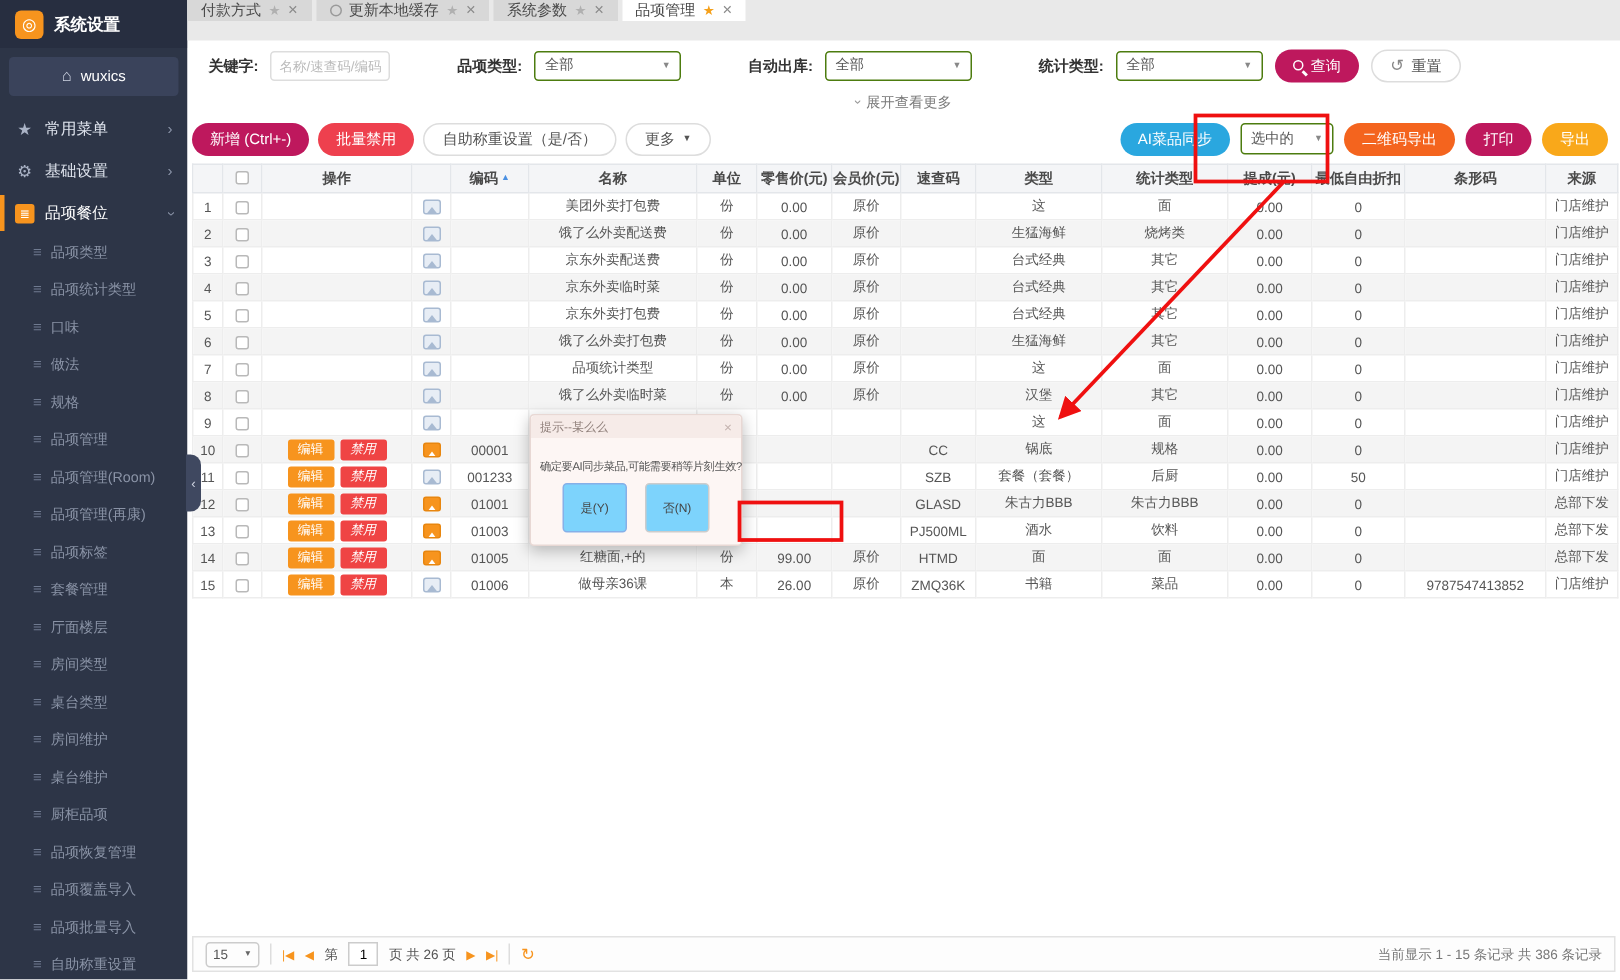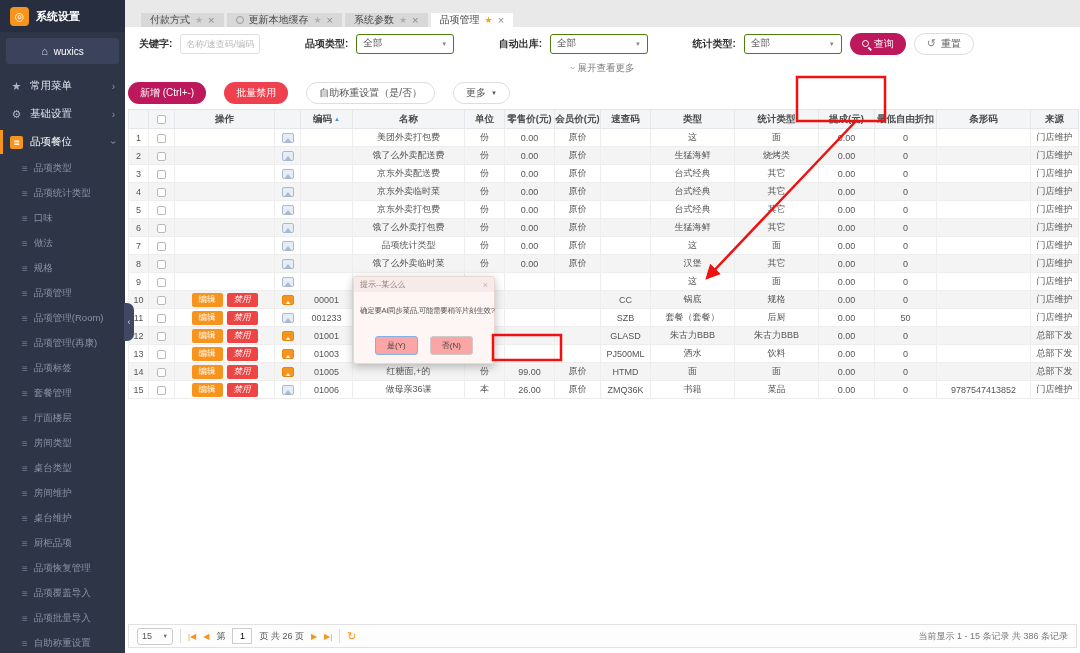--- a/index.html
+++ b/index.html
@@ -21,21 +21,21 @@
   .menu-item.active::before { content:""; position:absolute; left:0; top:2px; bottom:2px; width:3px; background:#f7941e; }
   .menu-item.active .mi-box { width:13px; height:13px; background:#f7941e; border-radius:2px; color:#fff; font-size:8px; line-height:13px; text-align:center; }
   .rot90 { display:inline-block; transform:rotate(90deg); }
   .submenu .sub-item { height:25px; display:flex; align-items:center; gap:6px; padding:0 10px 0 22px; color:#8a93a6; font-size:9.5px; cursor:pointer; white-space:nowrap; }
   .submenu .bars { color:#6f7a90; font-size:10px; }
   #collapse-handle { position:absolute; left:124px; top:303px; width:10px; height:38px; background:#3f4860; border-radius:0 7px 7px 0; color:#cfd5e2; display:flex; align-items:center; justify-content:center; font-size:9px; z-index:5; }
 
   
   #main { position:absolute; left:125px; top:0; width:955px; height:653px; background:#fff; }
 
-  .tabbar { height:27px; background:#e9e9e9; display:flex; align-items:flex-end; padding-left:16px; gap:3px; }
+  .tabbar { height:27px; background:#e9e9e9; display:flex; align-items:flex-start; padding-left:0; gap:3px; }
   .tab { display:flex; align-items:center; gap:5px; padding:0 9px; background:#d8d8d8; color:#4a4a4a; font-size:10px; cursor:pointer; }
   .tab.active { background:#fff; }
   .tab .star { color:#b0b0b0; font-size:9px; }
   .tab .star.on { color:#f5a01a; }
   .tab .tclose { color:#8a8a8a; font-size:11px; }
   .circ { width:8px; height:8px; border:1px solid #9a9a9a; border-radius:50%; display:inline-block; }
 
   .filterbar { height:33px; display:flex; align-items:center; padding:0 14px; gap:8px; }
   .f-label { font-weight:bold; color:#333; font-size:10px; white-space:nowrap; }
   .f-input { width:80px; height:20px; border:1px solid #ddd; border-radius:3px; font-size:9px; padding:0 5px; color:#444; font-family:inherit; }
@@ -51,21 +51,21 @@
   .btn.amber { background:#f9a81a; }
   .btn.ghost { background:#fff; border:1px solid #ddd; color:#555; }
   .lens { width:7px; height:7px; border:1.5px solid #fff; border-radius:50%; position:relative; display:inline-block; }
   .lens::after { content:""; position:absolute; width:4px; height:1.5px; background:#fff; transform:rotate(45deg); left:5px; top:7px; }
   .undo { color:#888; font-size:11px; }
   .search-group { margin-left:auto; margin-right:92px; display:flex; gap:8px; }
 
   .expand-row { height:16px; display:flex; align-items:center; justify-content:center; gap:4px; color:#7a7a7a; font-size:9.5px; cursor:pointer; }
   .expand-row .vchev { font-size:9px; color:#999; }
 
-  .toolbar { height:33px; display:flex; align-items:center; padding:0 8px 0 3px; gap:18px; }
+  .toolbar { height:33px; display:flex; align-items:center; padding:0 8px 0 3px; gap:6px; }
   .toolbar .right { margin-left:auto; display:flex; align-items:center; gap:7px; }
   .sel.small { width:62px; height:21px; }
 
   
   .table-wrap { padding:0 3px; }
   table { width:100%; border-collapse:collapse; table-layout:fixed; }
   th { background:#f4f5f7; border:1px solid #e3e6ea; font-size:9.5px; color:#4a4a4a; font-weight:bold; height:19px; text-align:center; white-space:nowrap; overflow:hidden; }
   td { border:1px solid #ededed; font-size:9px; color:#555; height:18px; text-align:center; white-space:nowrap; overflow:hidden; }
   tr.even td { background:#f4f4f4; }
   .cb { width:9px; height:9px; border:1px solid #b9b9b9; border-radius:2px; background:#fff; display:inline-block; vertical-align:middle; }
@@ -87,21 +87,21 @@
   .pg-ico { color:#f7941e; font-size:8px; cursor:pointer; }
   .pg-input { width:20px; height:16px; border:1px solid #ccc; text-align:center; font-size:9px; font-family:inherit; }
   .records { margin-left:auto; color:#777; font-size:9px; }
 
   
   .dialog { position:absolute; left:353px; top:276px; width:142px; height:88px; background:#fdf6f4; border:1px solid #e8d8d4; border-radius:3px; box-shadow:0 3px 10px rgba(0,0,0,.25); z-index:20; }
   .dlg-title { height:15px; background:#f6ebe8; display:flex; align-items:center; padding:0 6px; color:#8f7f7a; font-size:8px; border-radius:3px 3px 0 0; }
   .dlg-close { margin-left:auto; color:#c5b4b0; font-size:9px; cursor:pointer; }
   .dlg-msg { padding:14px 4px 0 6px; font-size:7.5px; letter-spacing:-0.3px; color:#555; white-space:nowrap; }
   .dlg-btns { position:absolute; left:0; right:0; bottom:8px; display:flex; justify-content:center; gap:12px; }
-  .dlg-btn { height:19px; padding:0 11px; background:#fca5a5; border-radius:3px; font-size:8px; color:#444; cursor:pointer; font-family:inherit; }
+  .dlg-btn { height:33px; padding:0 11px; background:#7dd3fc; border-radius:3px; font-size:8px; color:#444; cursor:pointer; font-family:inherit; }
   .dlg-btn.yes { border:1px solid #86b0e8; }
   .dlg-btn.no { border:1px solid #ccc; }
 
   
   #anno { position:absolute; left:0; top:0; width:1080px; height:653px; pointer-events:none; z-index:30; }
 </style>
 </head>
 <body>
 
 <div id="app">
@@ -282,20 +282,30 @@
     </div>
 
     <div class="toolbar">
       <button class="btn orange">新增 (Ctrl+-)</button>
       <button class="btn red">批量禁用</button>
       <button class="btn ghost">自助称重设置（是/否）</button>
       <button class="btn ghost">
         <span>更多</span>
         <span class="caret" style="font-size:6px;color:#555">▼</span>
       </button>
+      <div class="right">
+        <button class="btn blue">AI菜品同步</button>
+        <div class="sel small">
+          <span>选中的</span>
+          <span class="caret">▼</span>
+        </div>
+        <button class="btn redorange">二维码导出</button>
+        <button class="btn orange">打印</button>
+        <button class="btn amber">导出</button>
+      </div>
     </div>
 
     <div class="table-wrap">
       <table>
         <colgroup>
           <col style="width:20px">
             <col style="width:26px">
             <col style="width:100px">
             <col style="width:26px">
           <col style="width:52px">

